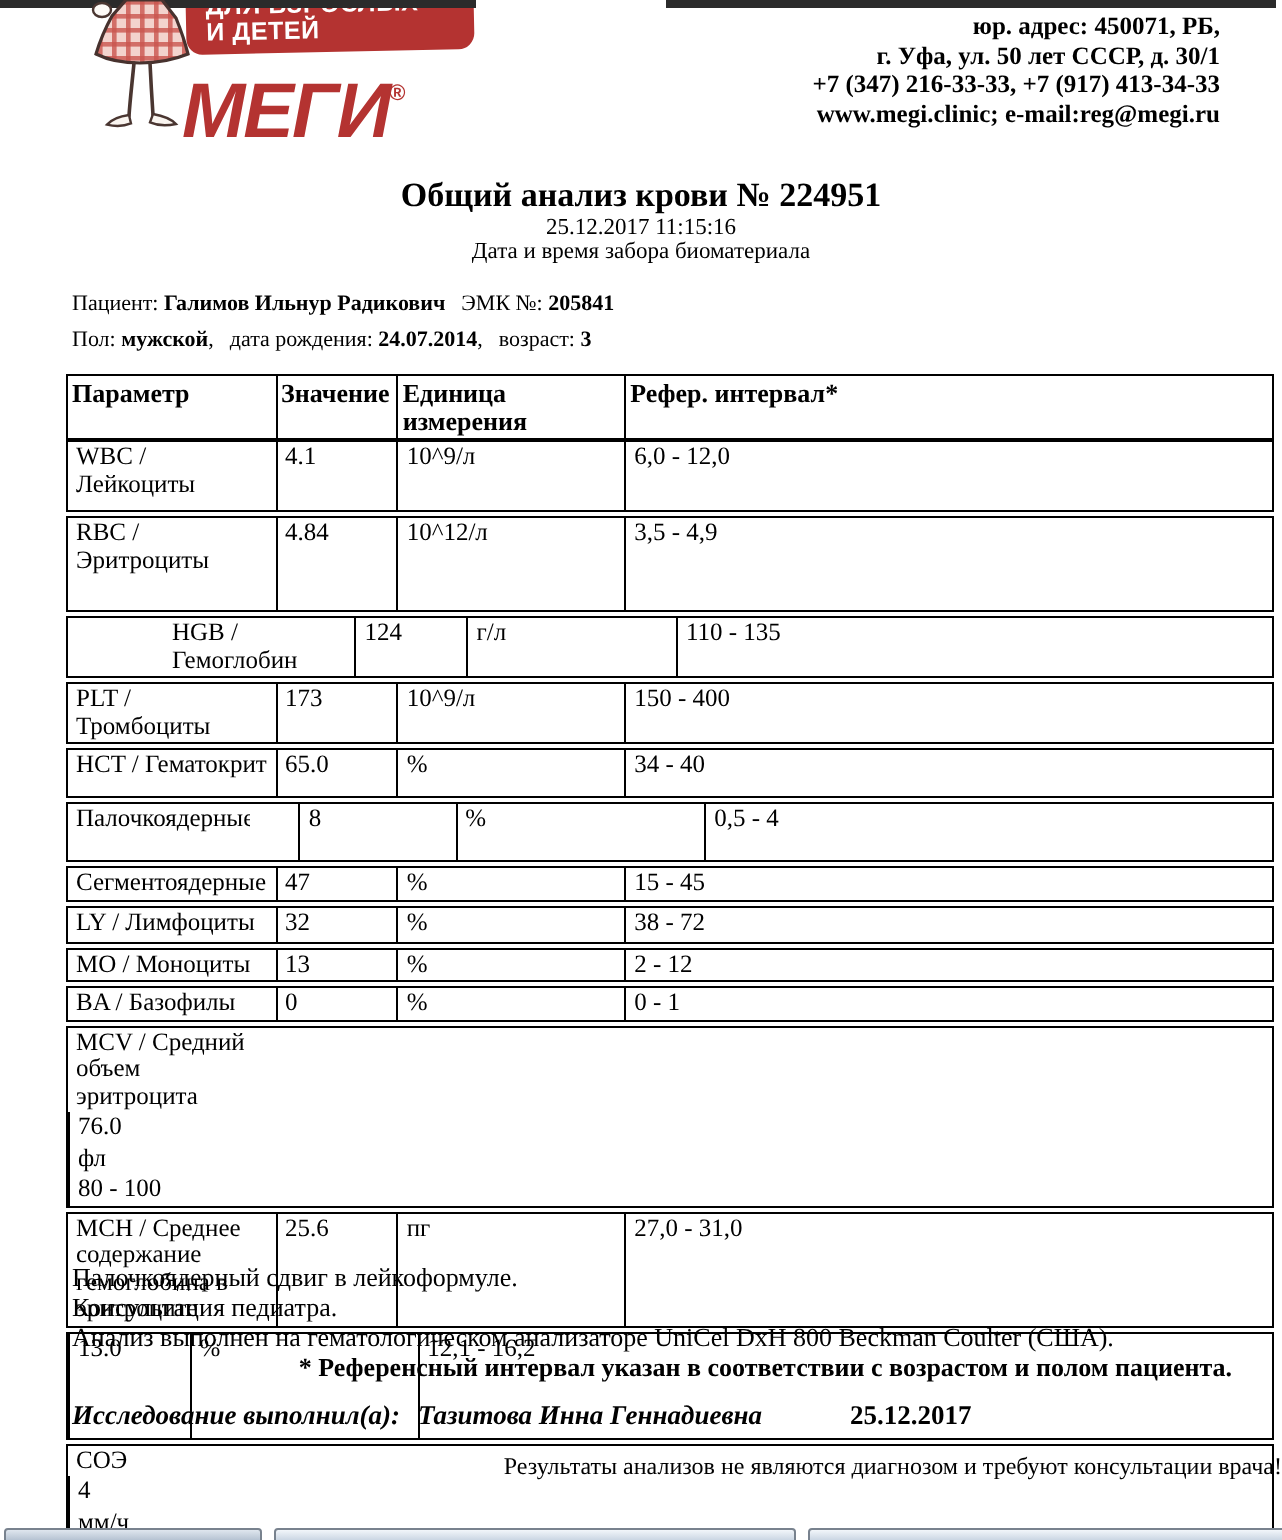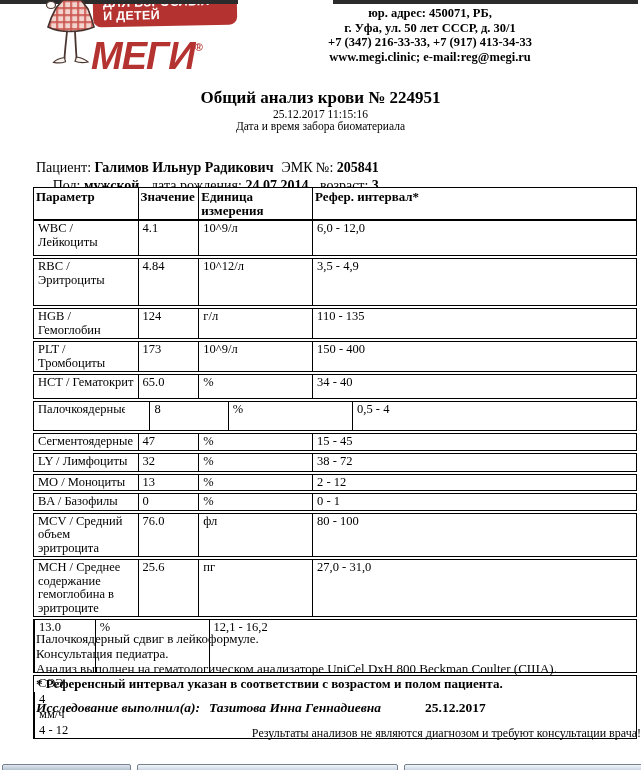--- a/index.html
+++ b/index.html
@@ -31,30 +31,30 @@
     position:absolute; left:91px; top:27px; z-index:20;
     font-family:"Liberation Sans", sans-serif; font-weight:bold; font-style:italic;
     font-size:38px; line-height:40px; letter-spacing:-1px; color:#b43331;
     transform:scaleY(1.02);
   }
   .logo-brand sup { font-size:11px; font-style:normal; letter-spacing:0; vertical-align:18px; }
 
   
   .address {
     position:absolute; top:6px; right:31px; width:360px;
-    text-align:center; font-weight:bold; font-size:12.5px; line-height:14.5px;
+    text-align:right; font-weight:bold; font-size:12.5px; line-height:14.5px;
   }
 
   
   .title { position:absolute; top:88px; left:0; width:100%; text-align:center; font-weight:bold; font-size:17px; }
   .dt    { position:absolute; top:108px; left:0; width:100%; text-align:center; font-size:11.5px; }
   .dtcap { position:absolute; top:120px; left:0; width:100%; text-align:center; font-size:11.5px; }
 
   
-  .patient { position:absolute; left:36px; top:159px; font-size:14px; line-height:17.5px;text-align:right; }
+  .patient { position:absolute; left:36px; top:144px; font-size:11px; line-height:17.5px; }
   .patient b { font-weight:bold; }
   .sp2 { display:inline-block; width:8px; }
 
   
   .table-wrap { position:absolute; left:33px; top:187px; width:604px; }
   .t-row {
     display:flex; border:1px solid #000; background:#fff;
   }
   .t-row + .t-row { margin-top:2px; }
   .t-cell {
@@ -62,21 +62,21 @@
     overflow:hidden;
   }
   .t-cell.c0 { width:17.2%; }
   .t-cell.c1 { width:10.1%; border-left:1px solid #000; }
   .t-cell.c2 { width:18.9%; border-left:1px solid #000; }
   .t-cell.c3 { width:53.8%; border-left:1px solid #000; }
   .t-head .t-cell { font-weight:bold; font-size:13px; padding:2px 2px; }
 
   
   .notes { position:absolute; left:36px; top:631px; font-size:13px; line-height:15px; width:580px; }
-  .notes .bold { font-weight:bold; }
+  .notes .bold { font-weight:bold;text-align:right; }
 
   
   .signature { position:absolute; left:36px; top:700px; font-size:13.5px; }
   .signature .lbl, .signature .name { font-weight:bold; font-style:italic; }
   .signature .name { margin-left:9px; }
   .signature .date { font-weight:bold; margin-left:44px; }
 
   
   .disclaimer { position:absolute; top:726px; left:0; width:100%; text-align:right; font-size:12px; }
 
@@ -149,21 +149,21 @@
         <div class="t-cell c1">4.1</div>
         <div class="t-cell c2">10^9/л</div>
         <div class="t-cell c3">6,0 - 12,0</div>
       </div>
       <div class="t-row" style="min-height: 48px;">
         <div class="t-cell c0">RBC / Эритроциты</div>
         <div class="t-cell c1">4.84</div>
         <div class="t-cell c2">10^12/л</div>
         <div class="t-cell c3">3,5 - 4,9</div>
       </div>
-      <div class="t-row" style="min-height: 24px;">
+      <div class="t-row" style="min-height: 24px; padding-left: 48px;">
         <div class="t-cell c0">HGB / Гемоглобин</div>
         <div class="t-cell c1">124</div>
         <div class="t-cell c2">г/л</div>
         <div class="t-cell c3">110 - 135</div>
       </div>
       <div class="t-row" style="min-height: 15px;">
         <div class="t-cell c0">PLT / Тромбоциты</div>
         <div class="t-cell c1">173</div>
         <div class="t-cell c2">10^9/л</div>
         <div class="t-cell c3">150 - 400</div>
@@ -197,21 +197,21 @@
         <div class="t-cell c1">13</div>
         <div class="t-cell c2">%</div>
         <div class="t-cell c3">2 - 12</div>
       </div>
       <div class="t-row" style="min-height: 13px;">
         <div class="t-cell c0">BA / Базофилы</div>
         <div class="t-cell c1">0</div>
         <div class="t-cell c2">%</div>
         <div class="t-cell c3">0 - 1</div>
       </div>
-      <div class="t-row" style="min-height: 28px;">
+      <div class="t-row" style="min-height: 28px; flex-direction: column;">
         <div class="t-cell c0">MCV / Средний объем эритроцита</div>
         <div class="t-cell c1">76.0</div>
         <div class="t-cell c2">фл</div>
         <div class="t-cell c3">80 - 100</div>
       </div>
       <div class="t-row" style="min-height: 52px;">
         <div class="t-cell c0">MCH / Среднее содержание гемоглобина в эритроците</div>
         <div class="t-cell c1">25.6</div>
         <div class="t-cell c2">пг</div>
         <div class="t-cell c3">27,0 - 31,0</div>

